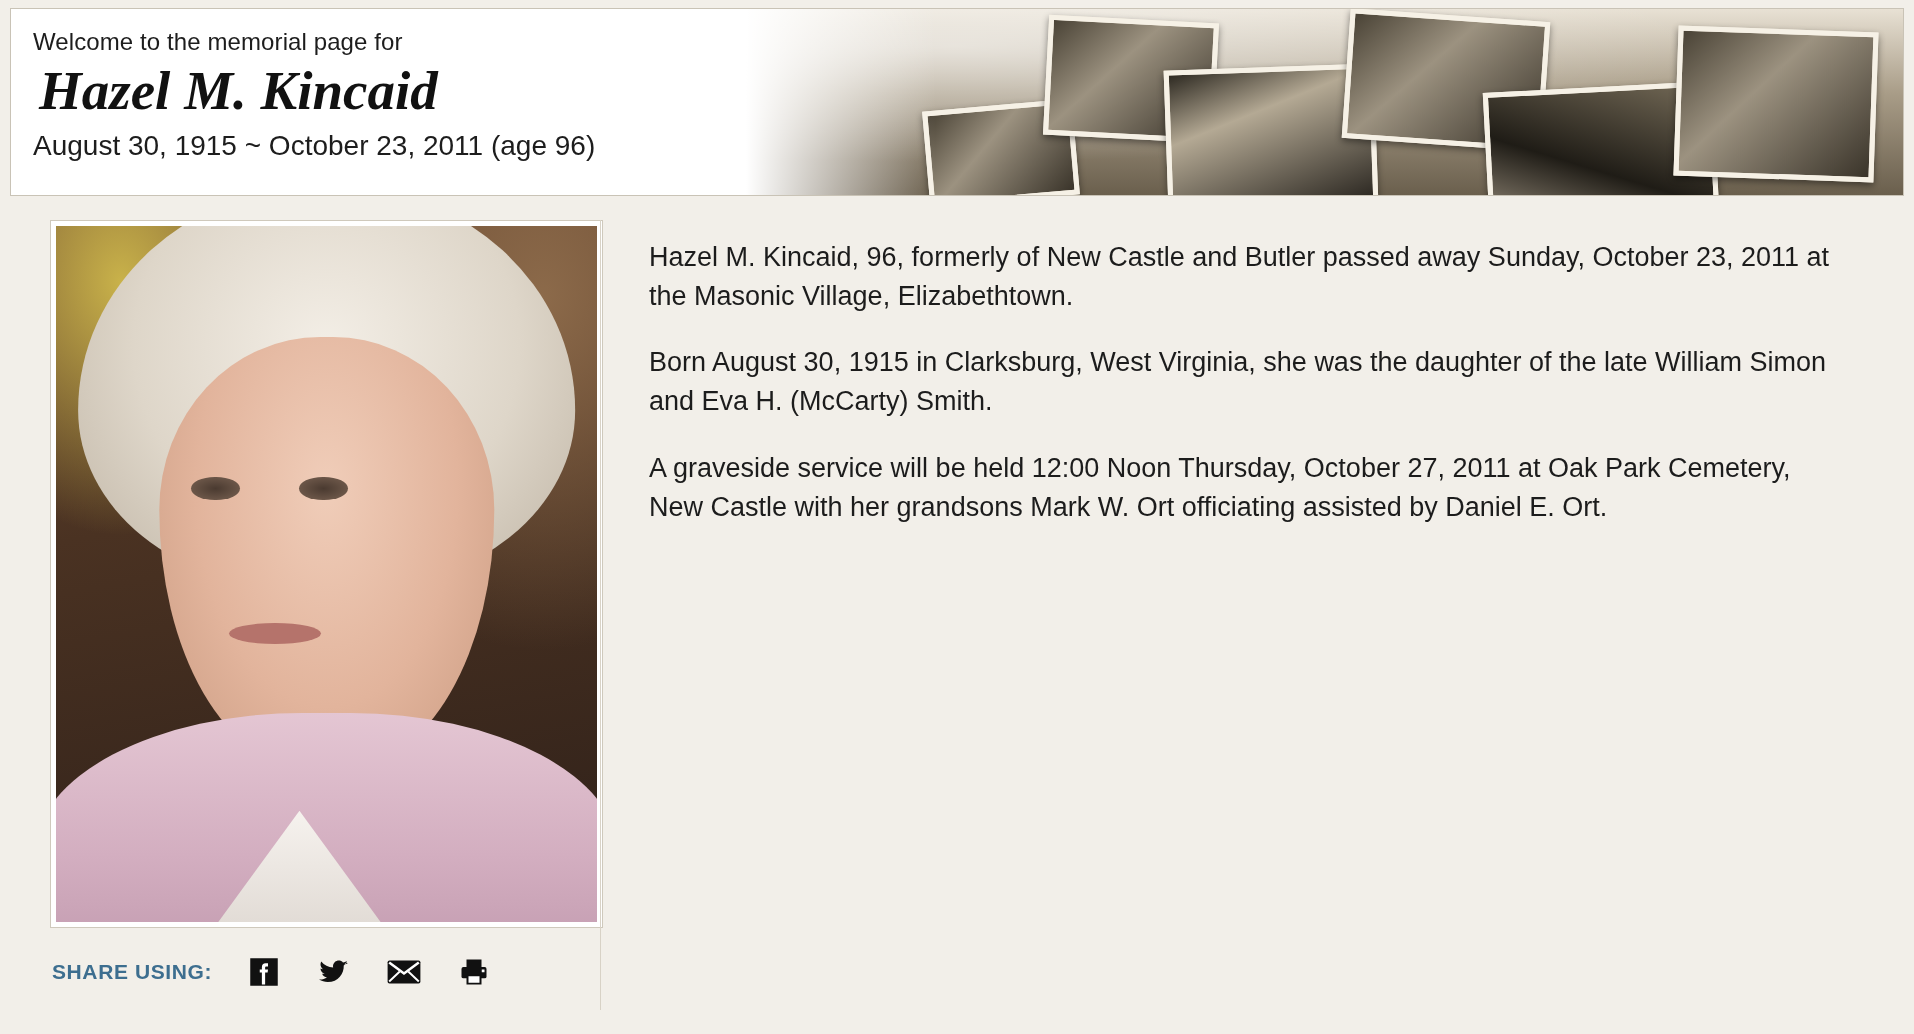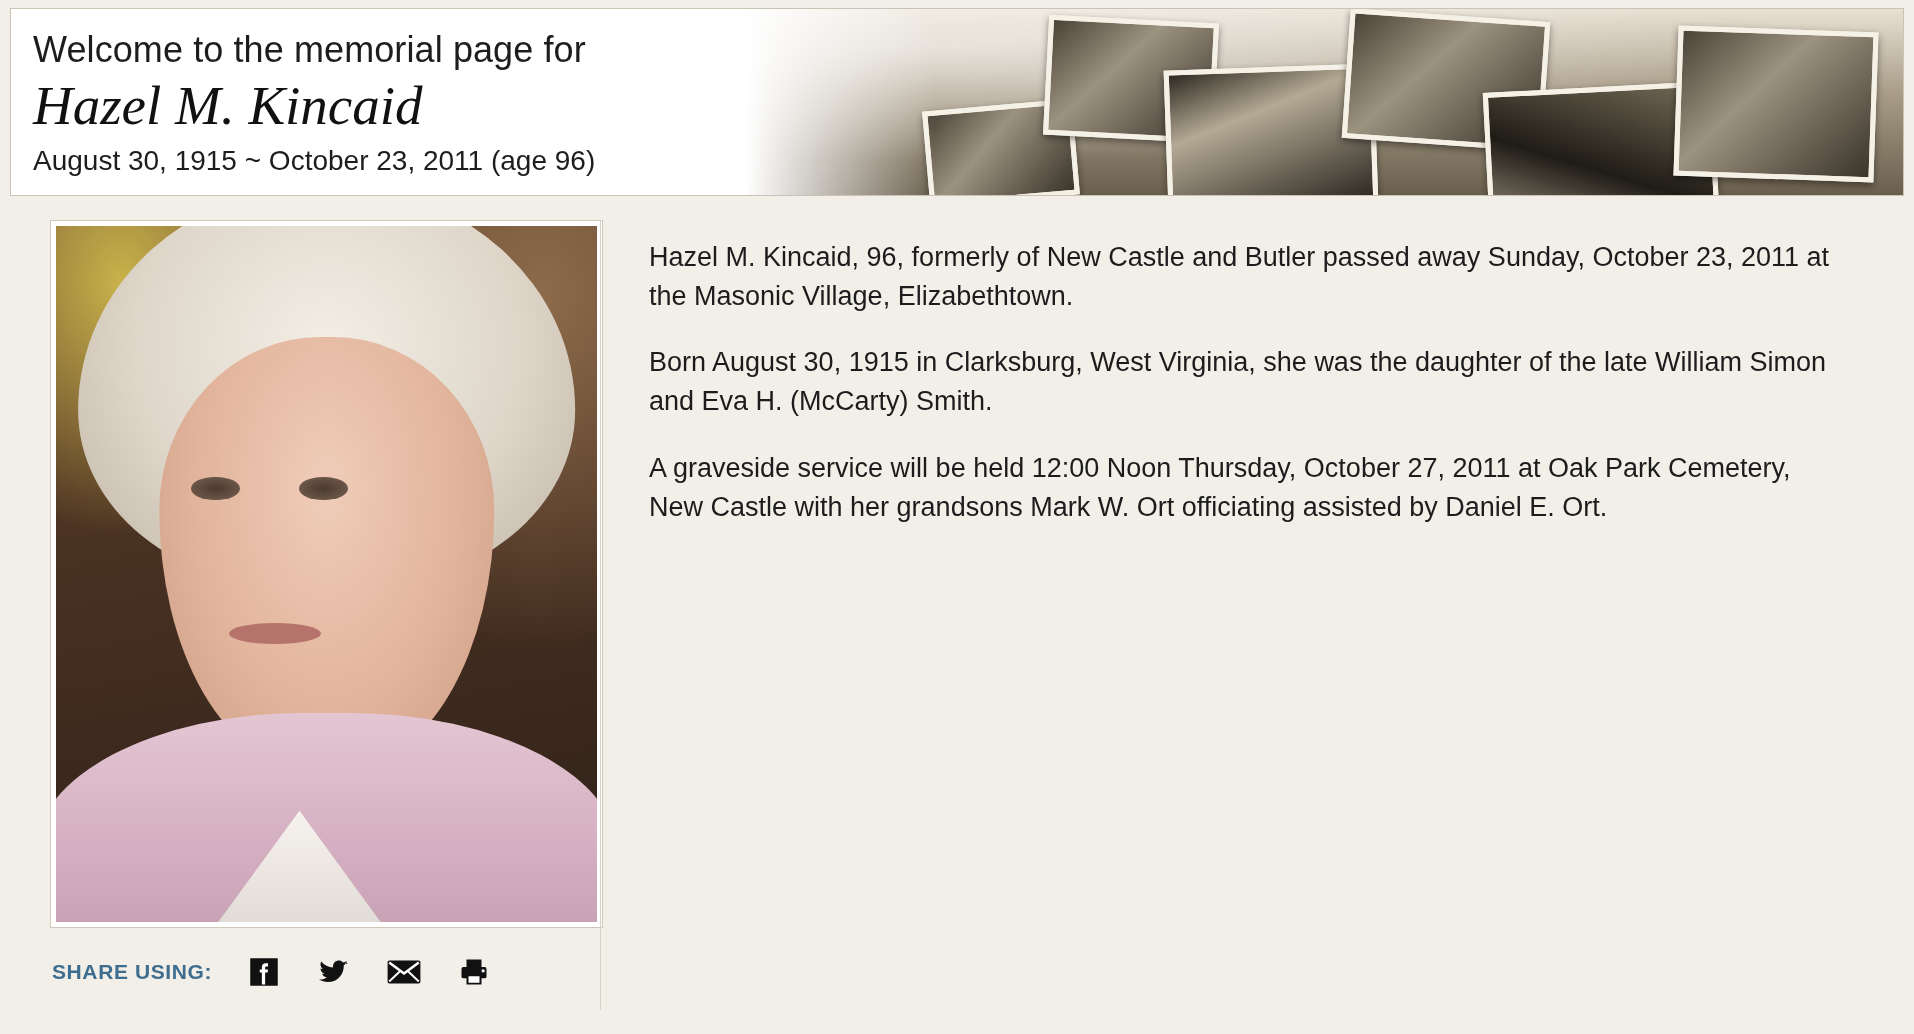--- a/index.html
+++ b/index.html
@@ -25,33 +25,33 @@
     display: flex;
     overflow: hidden;
   }
   .banner-title {
     width: 735px;
     min-width: 735px;
     background: #ffffff;
     padding: 18px 0 0 22px;
   }
   .welcome-line {
-    font-size: 36px;
+    font-size: 24px;
     color: #1d1d1d;
     line-height: 1.25;
     letter-spacing: .1px;
   }
   .person-name {
     font-family: "Liberation Serif", serif;
     font-style: italic;
-    font-weight: normal;
+    font-weight: bold;
     font-size: 55px;
     color: #111111;
     line-height: 1.15;
-    margin: 2px 0 6px 0;
+    margin: 2px 0 6px 6px;
     white-space: nowrap;
   }
   .person-dates {
     font-size: 28px;
     color: #1d1d1d;
     line-height: 1.25;
   }
 
   
   .banner-art {

